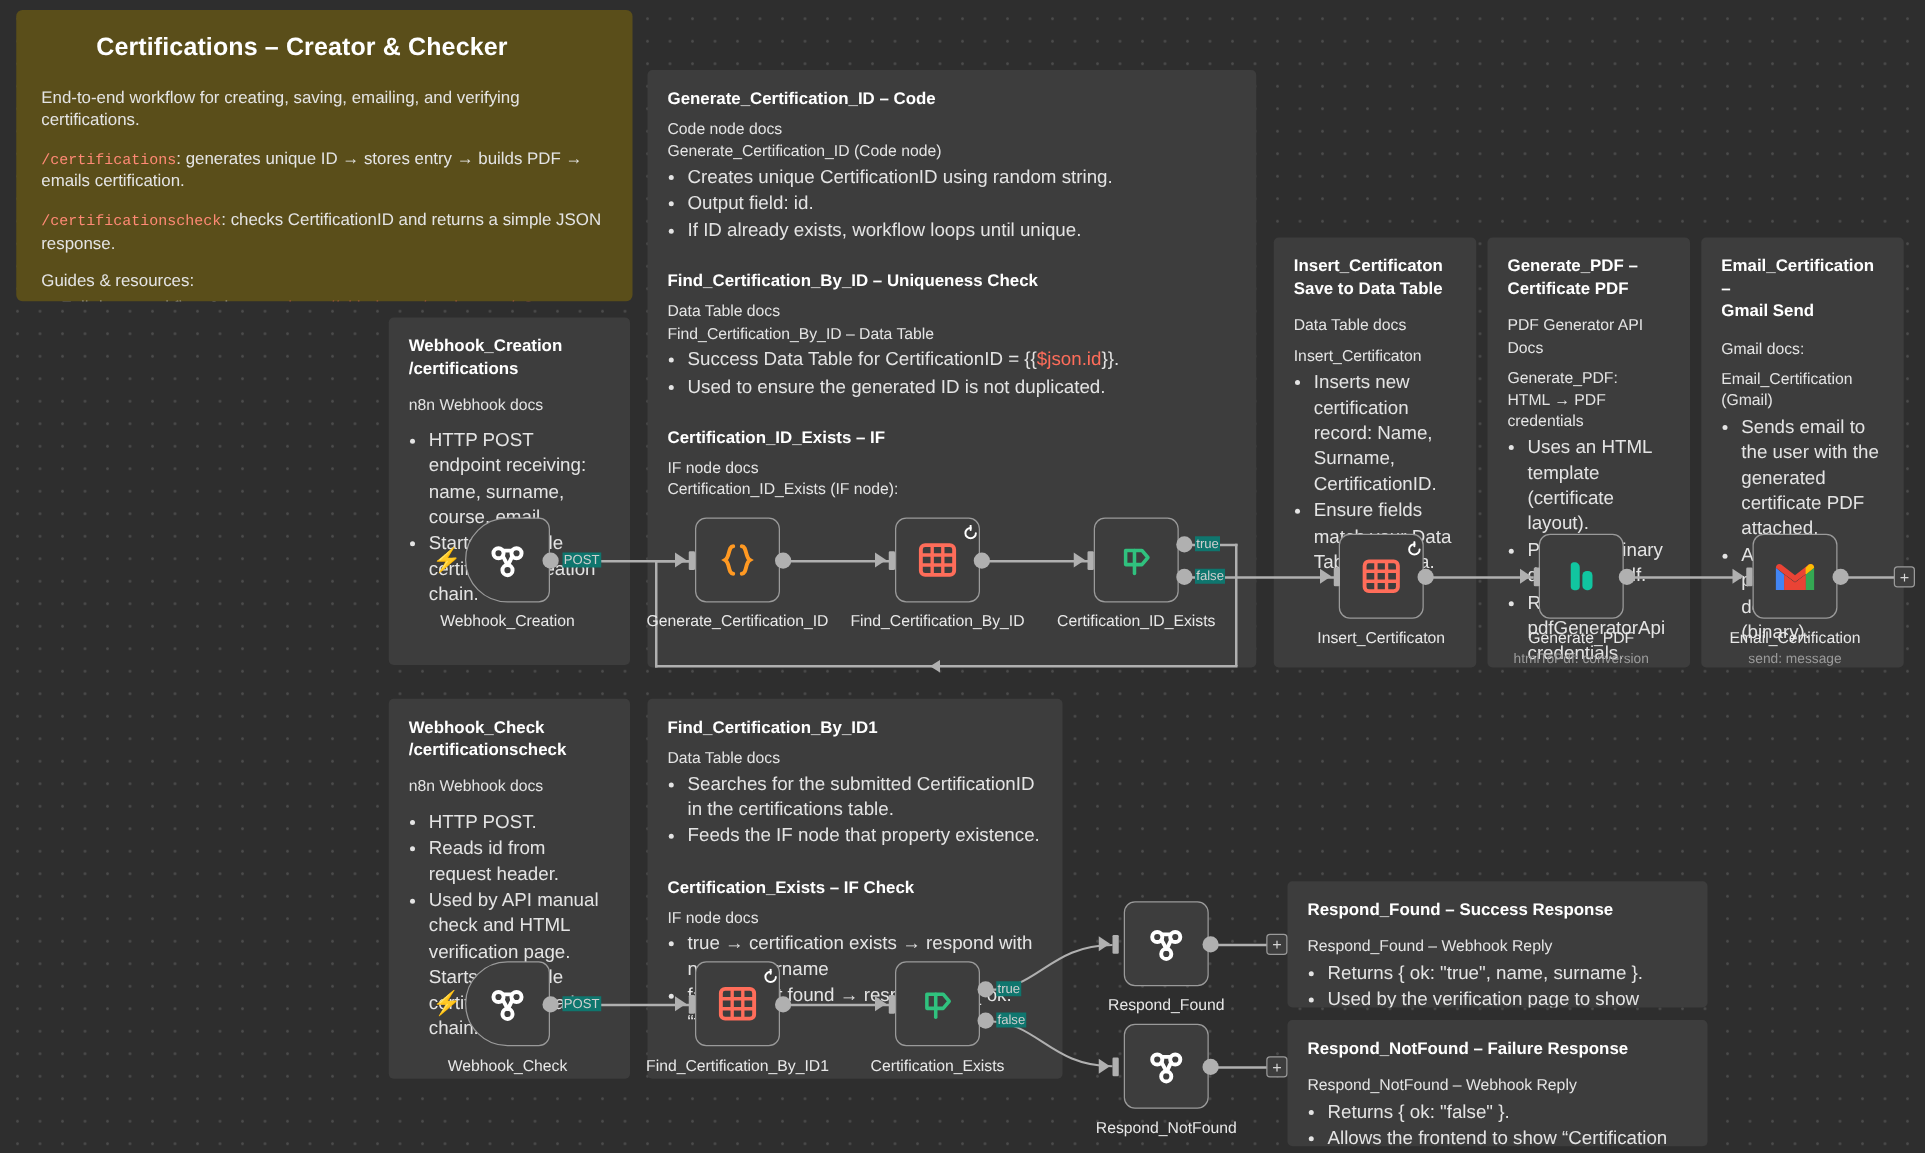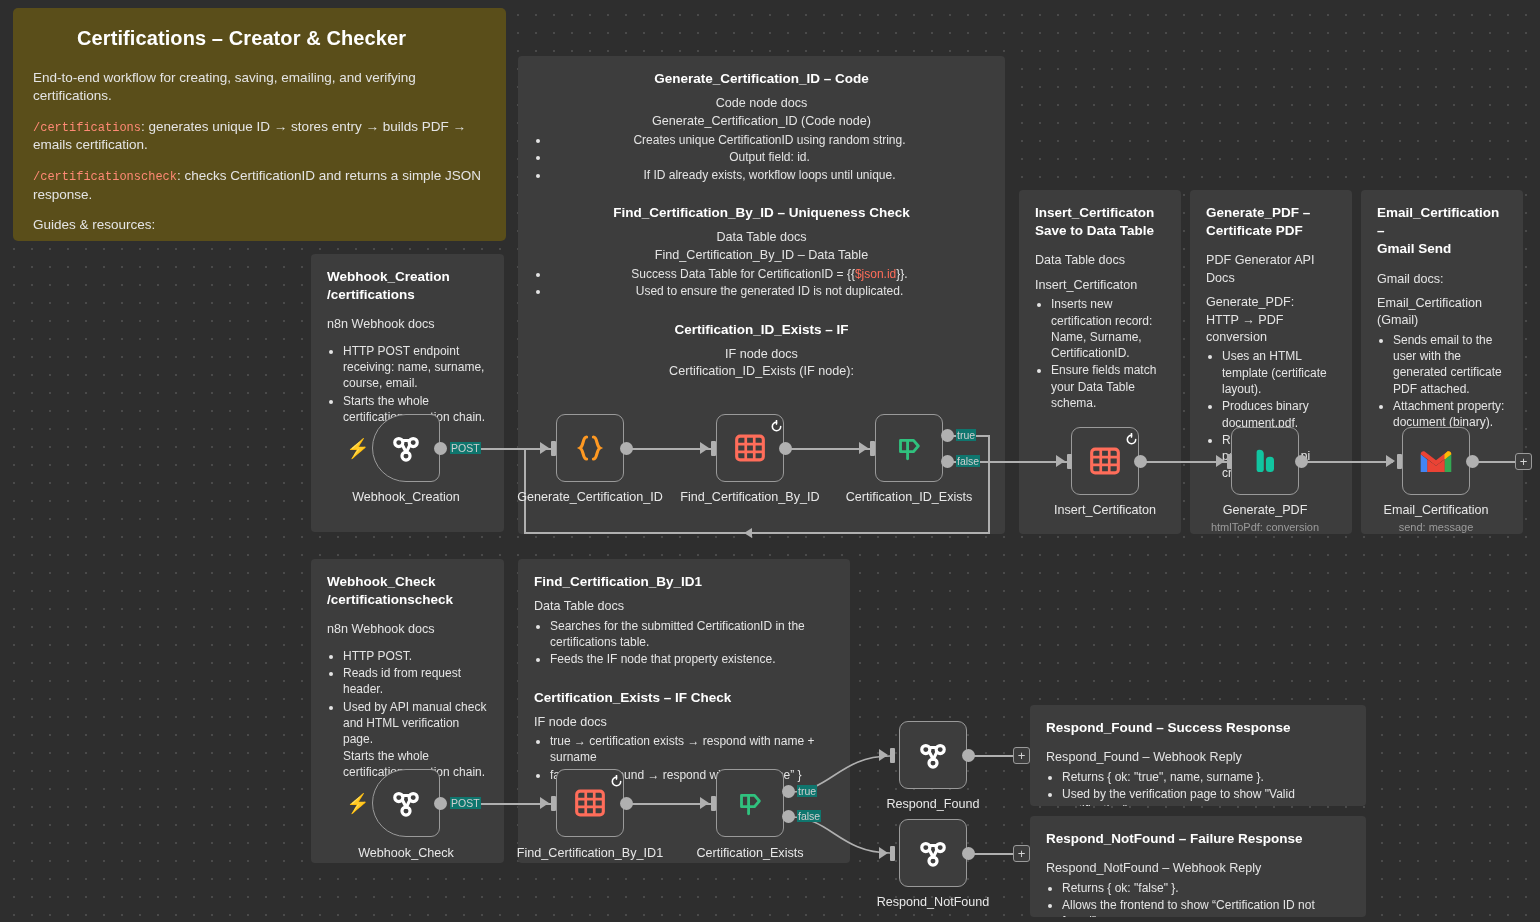--- a/index.html
+++ b/index.html
@@ -44,21 +44,21 @@
     font-weight: bold;
     color: #ffffff;
     line-height: 1.35;
   }
   .note p { font-size: 12.6px; color: #e4e4e4; }
   .note .sp { height: 12px; }
   .note .sp-sm { height: 7px; }
   .note .sp-lg { height: 20px; }
   .note ul { margin: 2px 0 0 16px; }
   .note li {
-    font-size: 12px;
+    font-size: 15px;
     color: #e4e4e4;
     margin-bottom: 1px;
     line-height: 1.36;
   }
   .lnk { color: #ff6d5a; }
   .mono-code { color: #ff8a75; font-family: "Liberation Mono", monospace; font-size: 12px;}
   .big p { font-size: 13.5px; }
   .big li { font-size: 13.5px; }
   .big h2 { font-size: 20px; }
 
@@ -193,21 +193,21 @@
   <h3>/certifications</h3>
   <div class="sp"></div>
   <p class="lnk">n8n Webhook docs</p>
   <div class="sp-sm"></div>
   <ul>
     <li>HTTP POST endpoint receiving: name, surname, course, email.</li>
     <li>Starts the whole certification creation chain.</li>
   </ul>
 </div>
 
-<div class="note" style="left:518px; top:56px; width:487px; height:478px; padding:14px 16px;text-align:center;">
+<div class="note" style="left:518px; top:56px; width:487px; height:478px; padding:14px 16px;">
   <h3>Generate_Certification_ID – Code</h3>
   <div class="sp-sm"></div>
   <p class="lnk">Code node docs</p>
   <p>Generate_Certification_ID (Code node)</p>
   <ul>
     <li>Creates unique CertificationID using random string.</li>
     <li>Output field: id.</li>
     <li>If ID already exists, workflow loops until unique.</li>
   </ul>
   <div class="sp-lg"></div>
@@ -239,21 +239,21 @@
   </ul>
 </div>
 
 <div class="note" style="left:1190px; top:190px; width:162px; height:344px;">
   <h3>Generate_PDF –</h3>
   <h3>Certificate PDF</h3>
   <div class="sp"></div>
   <p class="lnk">PDF Generator API Docs</p>
   <div class="sp-sm"></div>
   <p>Generate_PDF:</p>
-  <p>HTTP → PDF conversion</p>
+  <p>HTML → PDF credentials</p>
   <ul>
     <li>Uses an HTML template (certificate layout).</li>
     <li>Produces binary document.pdf.</li>
     <li>Requires pdfGeneratorApi credentials.</li>
   </ul>
 </div>
 
 <div class="note" style="left:1361px; top:190px; width:162px; height:344px;">
   <h3>Email_Certification –</h3>
   <h3>Gmail Send</h3>

